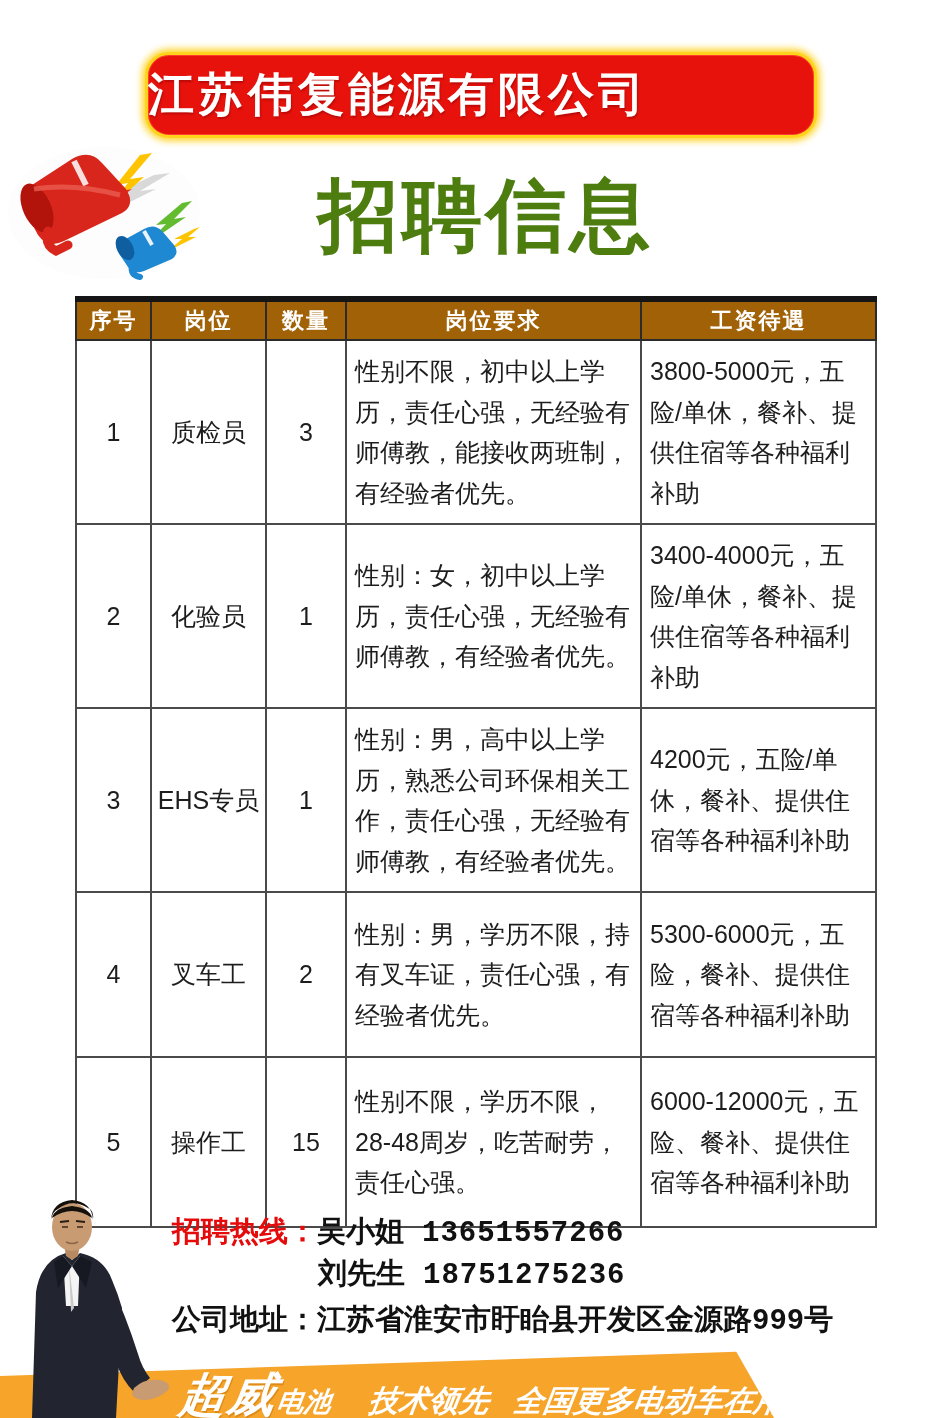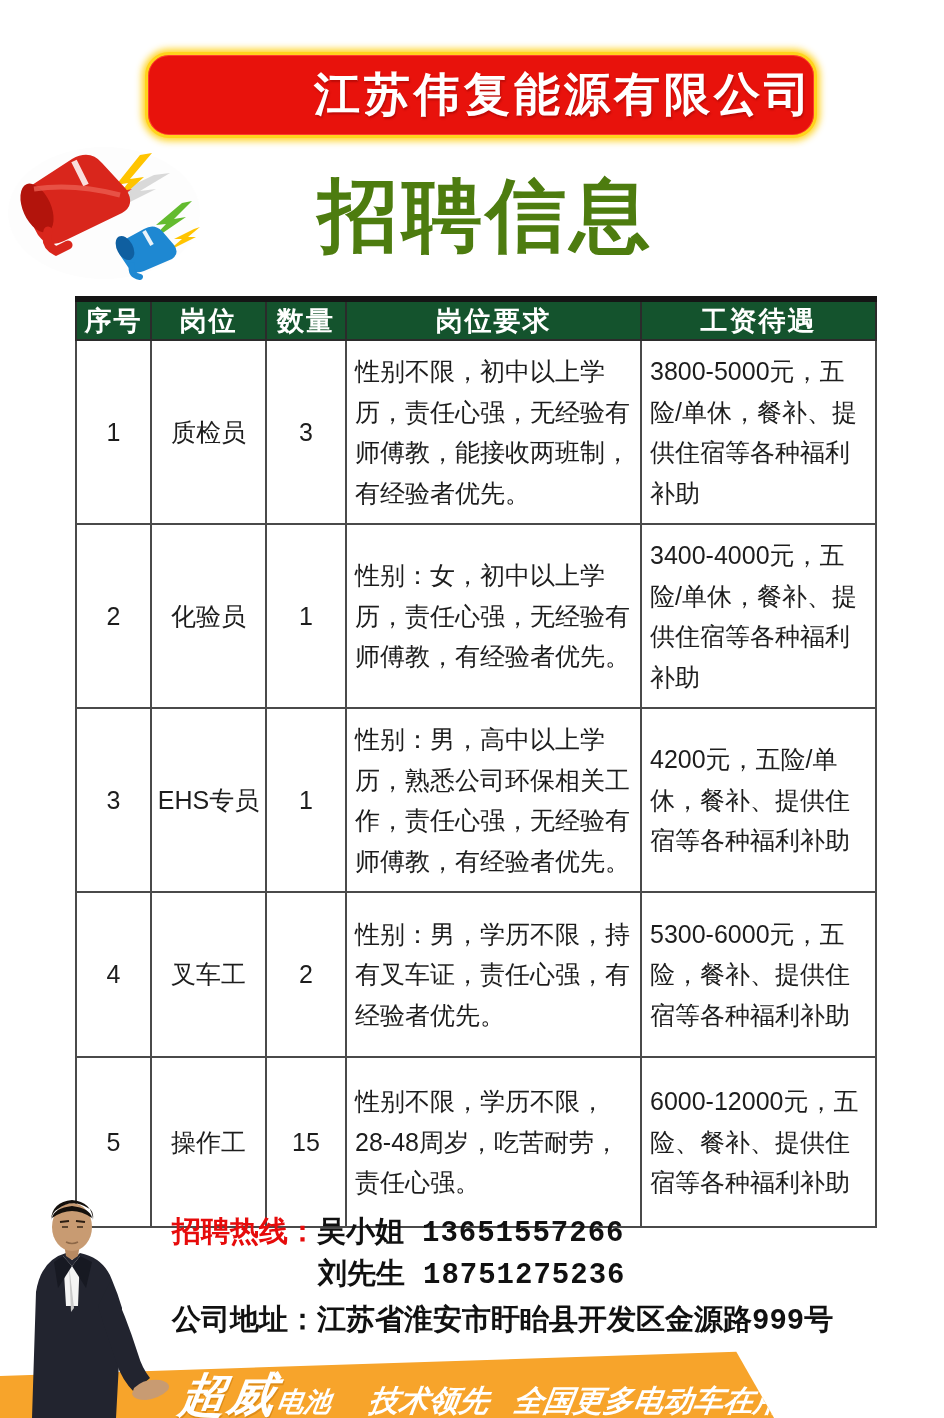--- a/index.html
+++ b/index.html
@@ -14,21 +14,21 @@
   }
 
   
   .company-banner {
     position:absolute; left:145px; top:52px;
     width:672px; height:86px;
     background:#e8120c;
     border:3px solid #ffd31c;
     border-radius:24px;
     box-shadow:0 0 7px 3px rgba(255,205,0,.85), inset 0 0 0 1px #ff3b2e;
-    display:flex; align-items:center; justify-content:flex-end;
+    display:flex; align-items:center; justify-content:flex-start;
   }
   .company-banner span {
     color:#ffffff; font-size:46px; font-weight:900; letter-spacing:4px;
     text-shadow:1px 2px 2px rgba(120,0,0,.4);
     white-space:nowrap;
   }
 
   
   .hero-title {
     position:absolute; left:0; top:163px; width:100%;
@@ -43,22 +43,22 @@
   
   .jobs-table {
     position:absolute; left:75px; top:296px; width:800px;
     border-collapse:collapse; table-layout:fixed;
     border-top:6px solid #151515;
   }
   .jobs-table col.c1{width:75px;} .jobs-table col.c2{width:115px;}
   .jobs-table col.c3{width:80px;} .jobs-table col.c4{width:295px;}
   .jobs-table col.c5{width:235px;}
   .jobs-table th {
-    background:#14532d; color:#ffffff;
-    font-size:27px; font-weight:700; letter-spacing:2px;
+    background:#a16207; color:#ffffff;
+    font-size:22px; font-weight:700; letter-spacing:2px;
     height:41px; border:2px solid #2b2b2b;
     font-family:"Liberation Serif","DejaVu Serif",serif;
   }
   .jobs-table td {
     border:2px solid #4a4a4a;
     font-size:25px; color:#1d1d1d;
     vertical-align:middle;
   }
   .jobs-table td.c { text-align:center; }
   .jobs-table td.l { text-align:left; padding:10px 8px; line-height:1.62; }

